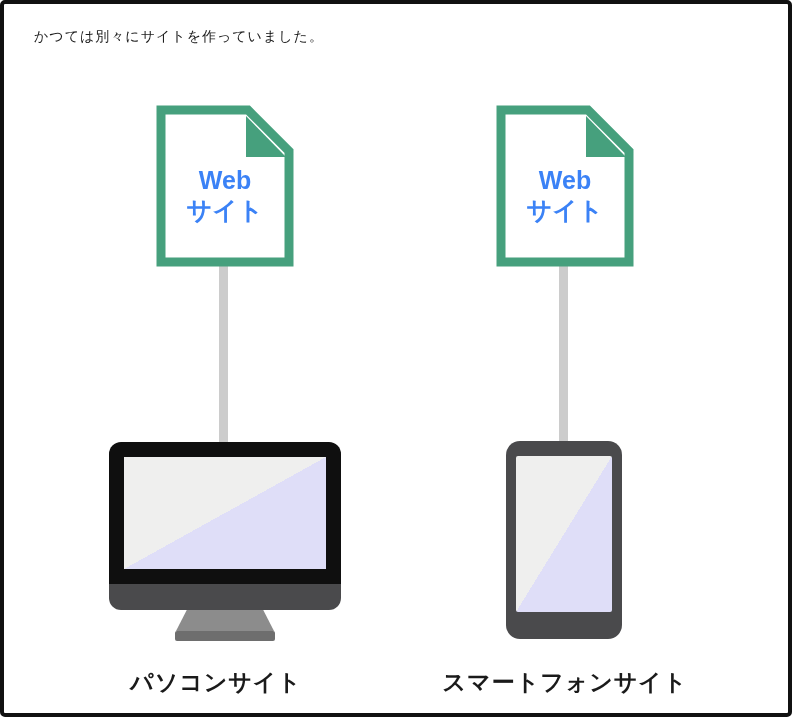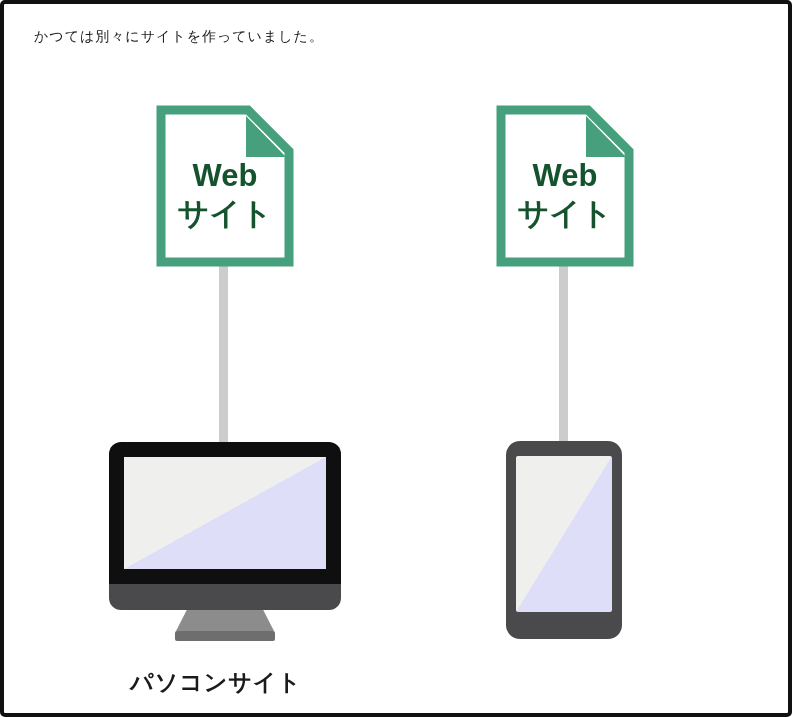--- a/index.html
+++ b/index.html
@@ -29,22 +29,22 @@
     position:absolute;width:138px;height:162px;z-index:2;
   }
   .doc.left{left:152px;top:101px;}
   .doc.right{left:492px;top:101px;}
   .doc svg{position:absolute;inset:0;}
   .doc .doc-text{
     position:absolute;inset:0;
     display:flex;flex-direction:column;
     align-items:center;justify-content:center;
     padding-top:18px;box-sizing:border-box;
-    font-weight:bold;color:#14532d;
-    font-size:31px;line-height:1.22;
+    font-weight:bold;color:#3b82f6;
+    font-size:25px;line-height:1.22;
     text-align:center;
   }
   
   .monitor{position:absolute;left:105px;top:438px;width:232px;height:200px;z-index:2;}
   .bezel{
     position:absolute;left:0;top:0;width:232px;height:142px;
     background:#0f0f0f;border-radius:12px 12px 0 0;
   }
   .monitor .screen{
     position:absolute;left:15px;top:15px;width:202px;height:112px;
@@ -121,14 +121,15 @@
     <div class="chin"></div>
     <div class="stand"></div>
     <div class="base"></div>
   </div>
 
   <div class="phone">
     <div class="screen"></div>
   </div>
 
   <div class="caption left">パソコンサイト</div>
+  <div class="caption right">スマートフォンサイト</div>
 
 </div>
 
 </body></html>

